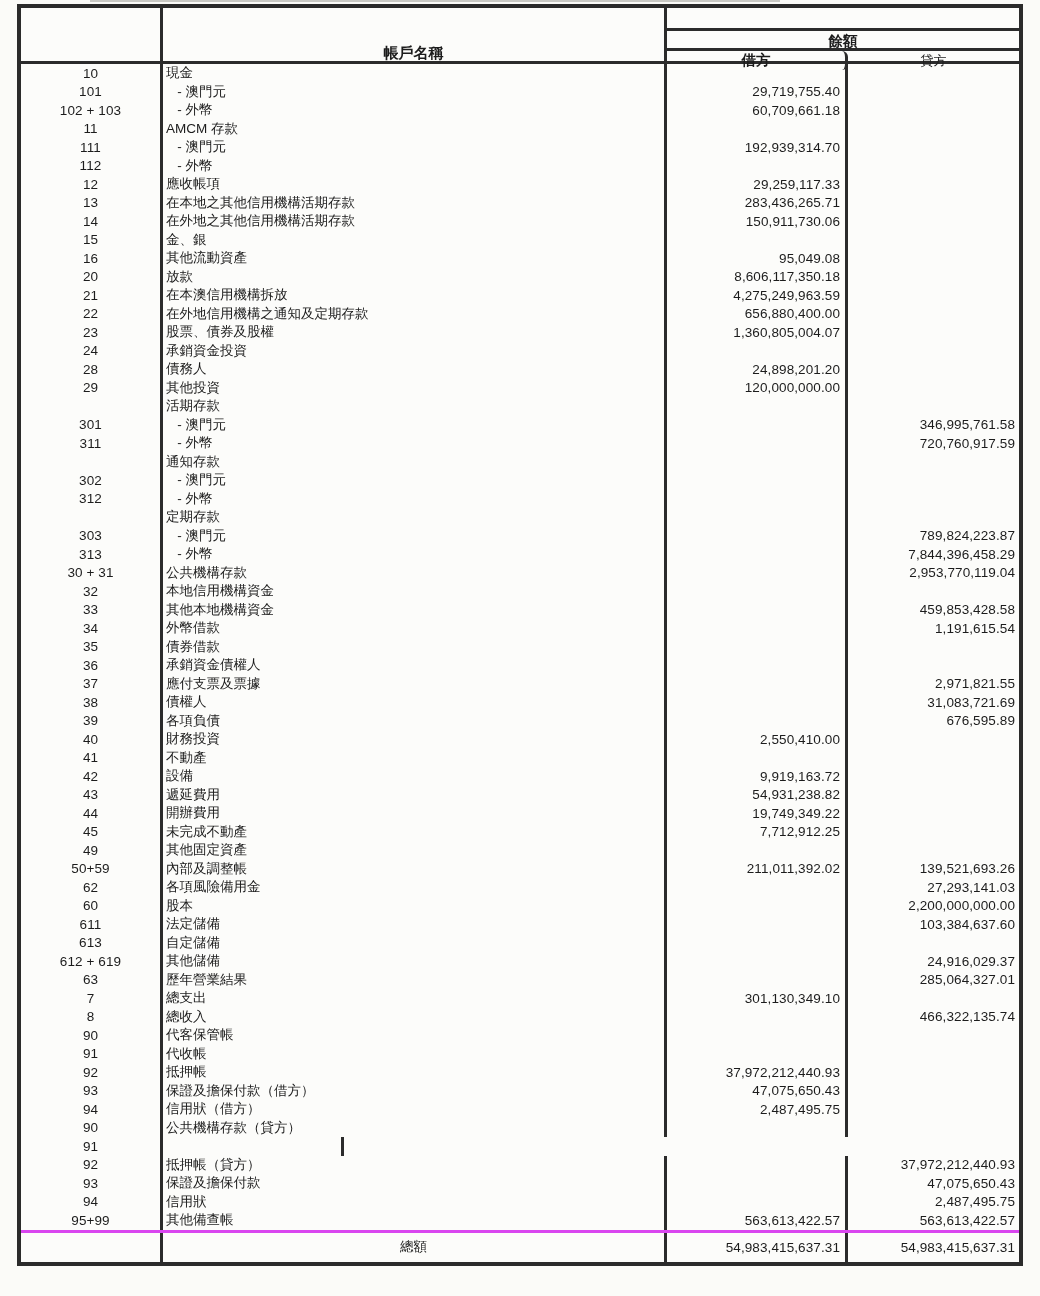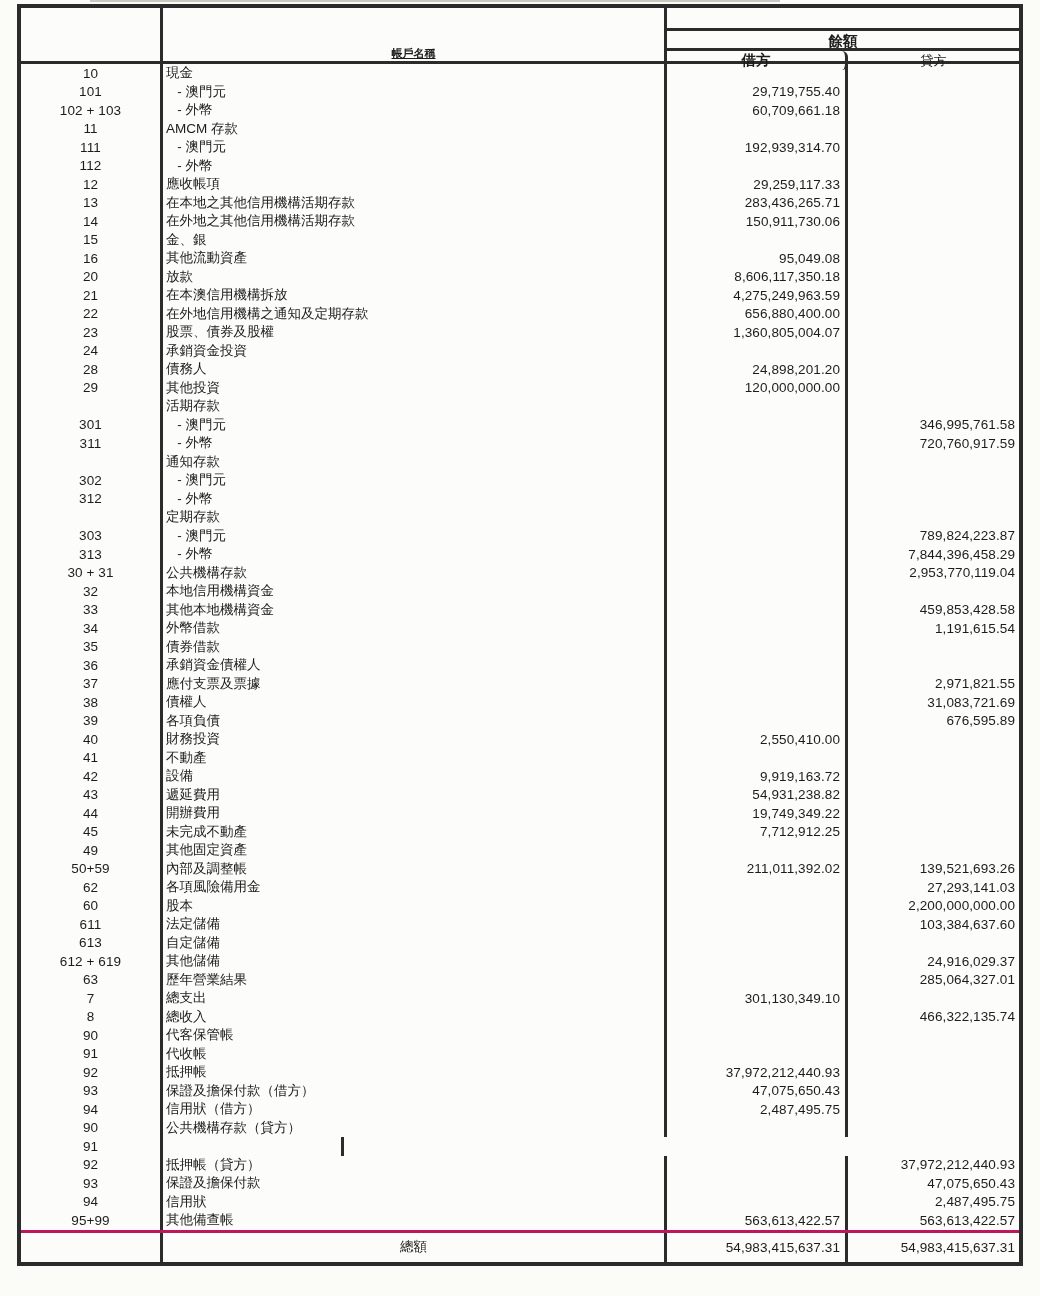--- a/index.html
+++ b/index.html
@@ -17,21 +17,21 @@
     position:absolute; left:17px; top:4px; width:1006px;
     border:4px solid #2b2b2b;
     background:#fcfcfa;
   }
 
   
   .thead { display:flex; height:56px; border-bottom:3px solid #2b2b2b; }
   .h-code  { width:142px; border-right:3px solid #2b2b2b; }
   .h-name  { width:504px; border-right:3px solid #2b2b2b;
              display:flex; align-items:center; justify-content:center;
-             padding-top:38px; font-weight:bold; font-size:11px;text-decoration:underline; }
+             padding-top:38px; font-weight:bold; font-size:15px; }
   .h-bal   { flex:1; display:flex; flex-direction:column; }
   .h-bal-title { height:23px; margin-top:20px; border-top:3px solid #2b2b2b;
              border-bottom:3px solid #2b2b2b; text-align:center;
              font-weight:bold; font-size:14.5px; line-height:21px; }
   .h-bal-sub { flex:1; display:flex; }
   .h-debit { width:181px; border-right:3px solid #2b2b2b; display:flex;
              align-items:center; justify-content:center; font-weight:bold; font-size:14.5px;border-radius:6px; }
   .h-credit{ flex:1; display:flex; align-items:center; justify-content:center;
              font-weight:normal; font-size:13px; }
 
@@ -42,21 +42,21 @@
   .c-name  { width:504px; border-right:3px solid #2b2b2b; padding-left:3px;
              white-space:pre; overflow:hidden; align-self:stretch;
              display:flex; align-items:center; }
   .c-debit { width:181px; border-right:3px solid #2b2b2b; align-self:stretch;
              display:flex; align-items:center; justify-content:flex-end; padding-right:5px; }
   .c-credit{ flex:1; align-self:stretch; display:flex; align-items:center;
              justify-content:flex-end; padding-right:4px; }
   .num { font-variant-numeric:tabular-nums; letter-spacing:0.1px; }
 
   
-  .tfoot { display:flex; height:32px; border-top:3px solid #be185d;
+  .tfoot { display:flex; height:32px; border-top:3px solid #d946ef;
            align-items:center; font-size:13.5px; }
   .tfoot .f-code  { width:142px; border-right:3px solid #2b2b2b; align-self:stretch; }
   .tfoot .f-name  { width:504px; border-right:3px solid #2b2b2b; align-self:stretch;
                     display:flex; align-items:center; justify-content:center; }
   .tfoot .f-debit { width:181px; border-right:3px solid #2b2b2b; align-self:stretch;
                     display:flex; align-items:center; justify-content:flex-end; padding-right:5px; }
   .tfoot .f-credit{ flex:1; align-self:stretch; display:flex; align-items:center;
                     justify-content:flex-end; padding-right:4px; }
 </style>
 </head>

